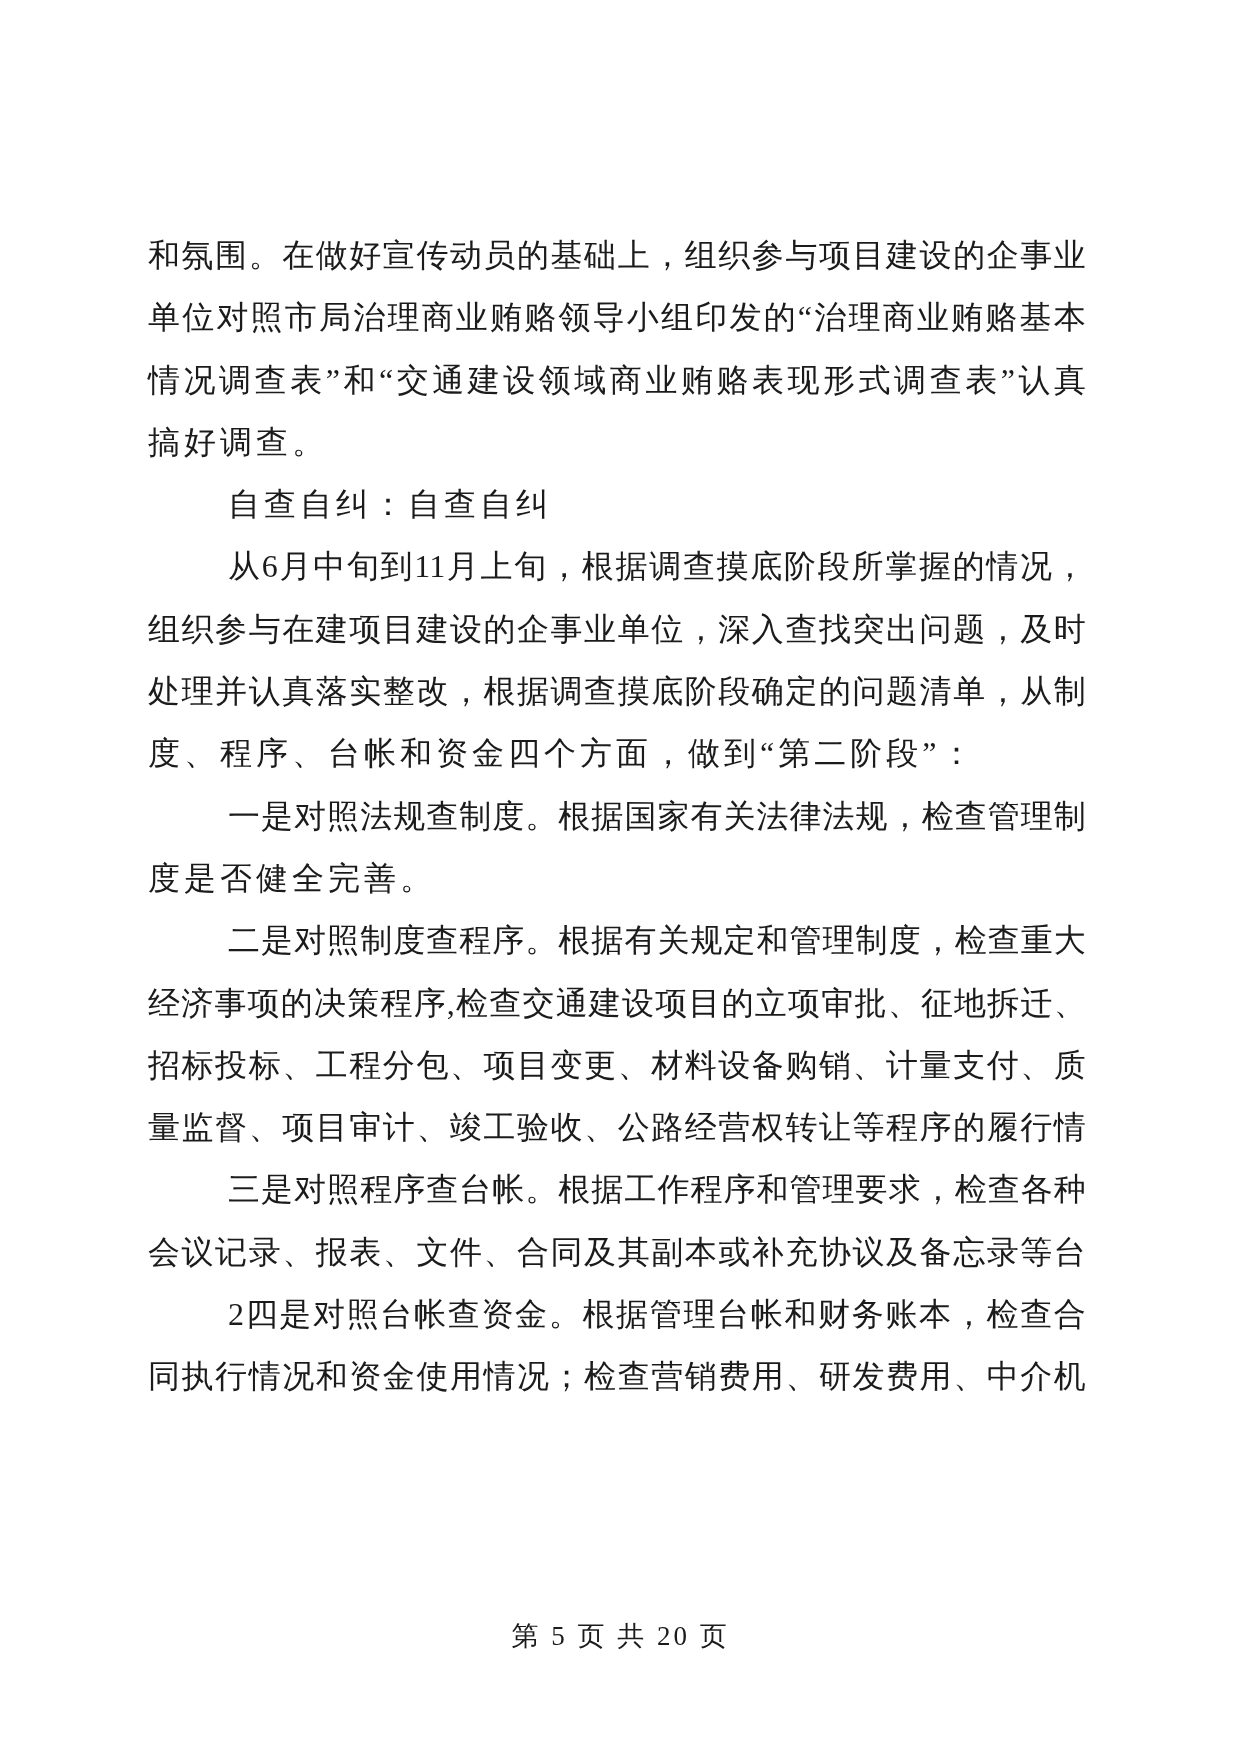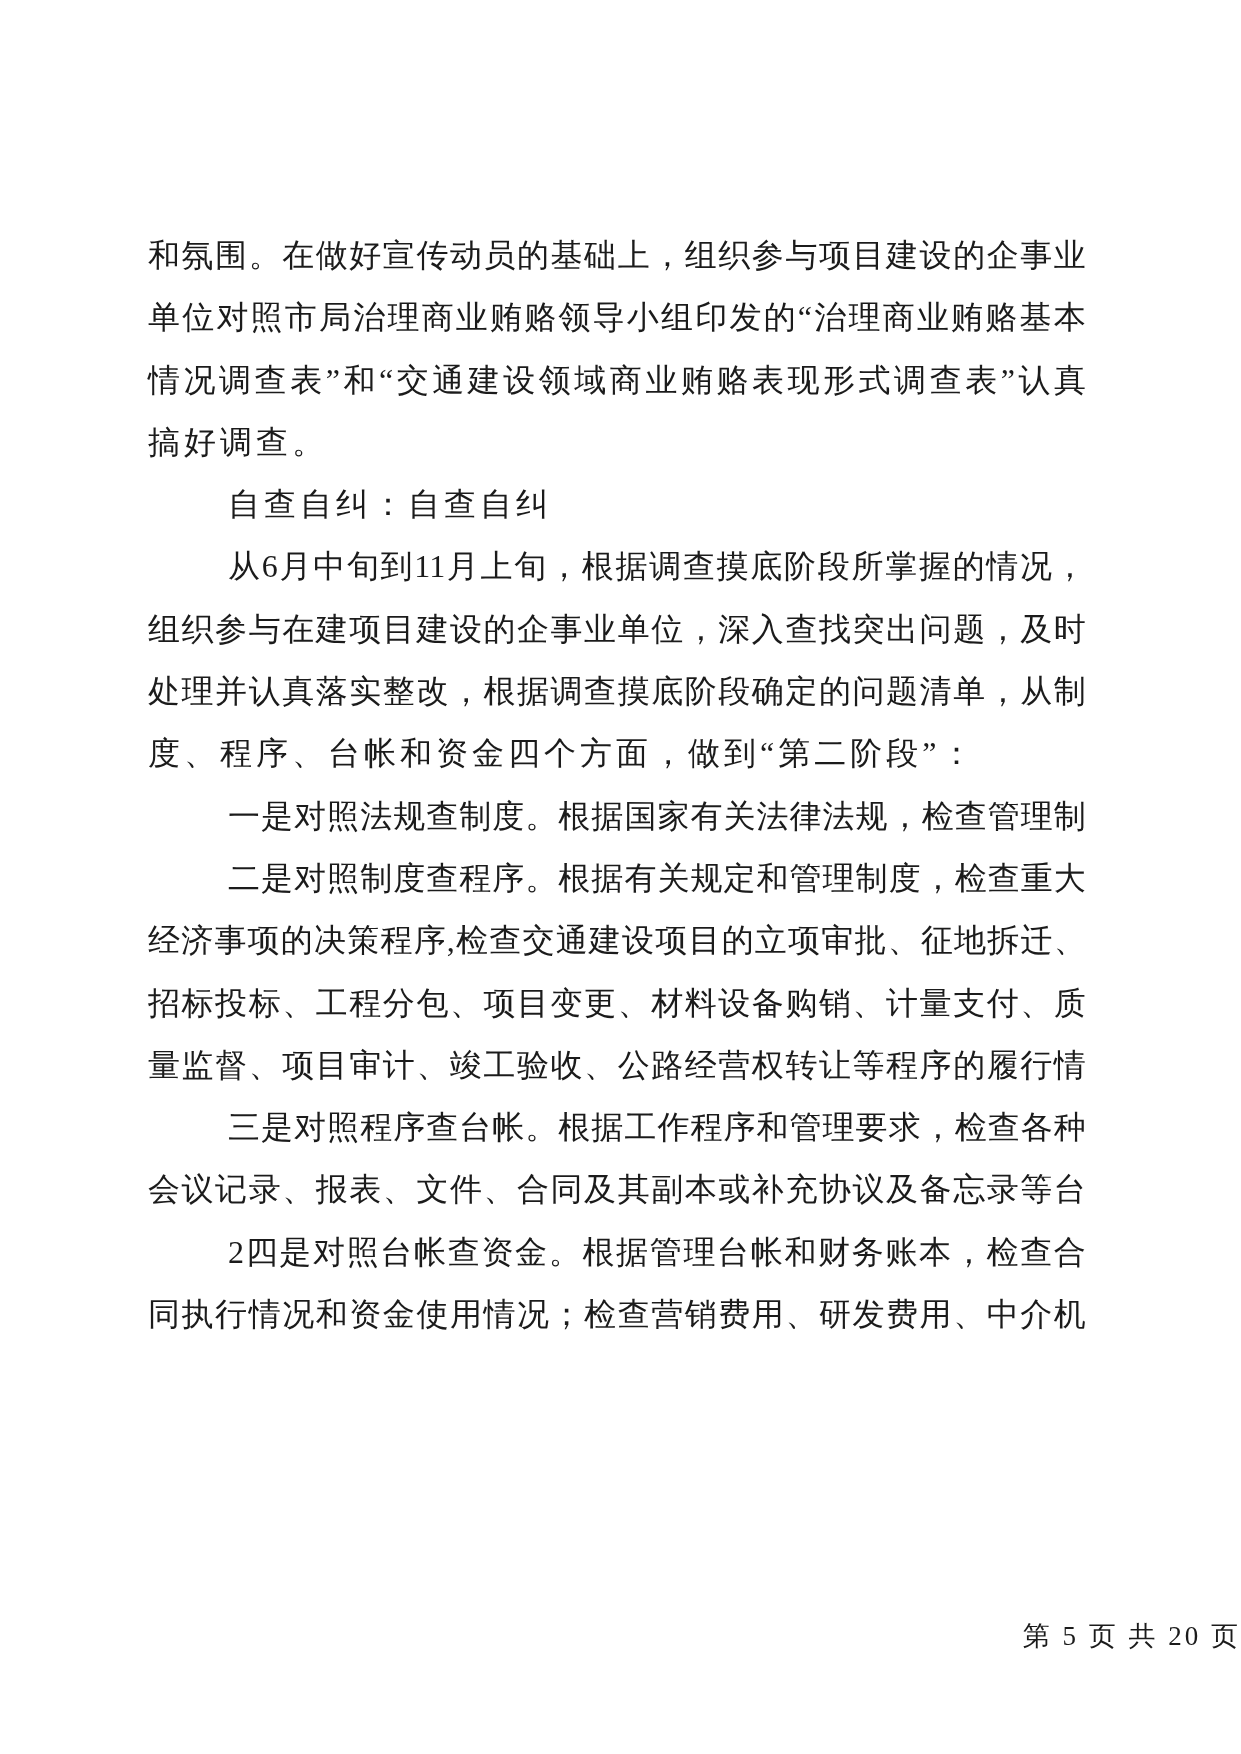--- a/index.html
+++ b/index.html
@@ -40,21 +40,21 @@
     letter-spacing: 0;
   }
   .line.fill span {
     display: inline-block;
   }
   .footer {
     position: absolute;
     left: 0;
     top: 1608px;
     width: 1241px;
-    text-align: right;
+    text-align: center;
     font-size: 27px;
     letter-spacing: 3px;
     line-height: 56px;
     color: #1b1b1b;
   }
 </style>
 </head>
 <body>
 
 <div class="page">
@@ -261,20 +261,21 @@
         <span>律</span>
         <span>法</span>
         <span>规</span>
         <span>，</span>
         <span>检</span>
         <span>查</span>
         <span>管</span>
         <span>理</span>
         <span>制</span>
       </div>
+      <div class="line">度是否健全完善。</div>
       <div class="line indent fill">
         <span>二</span>
         <span>是</span>
         <span>对</span>
         <span>照</span>
         <span>制</span>
         <span>度</span>
         <span>查</span>
         <span>程</span>
         <span>序</span>

